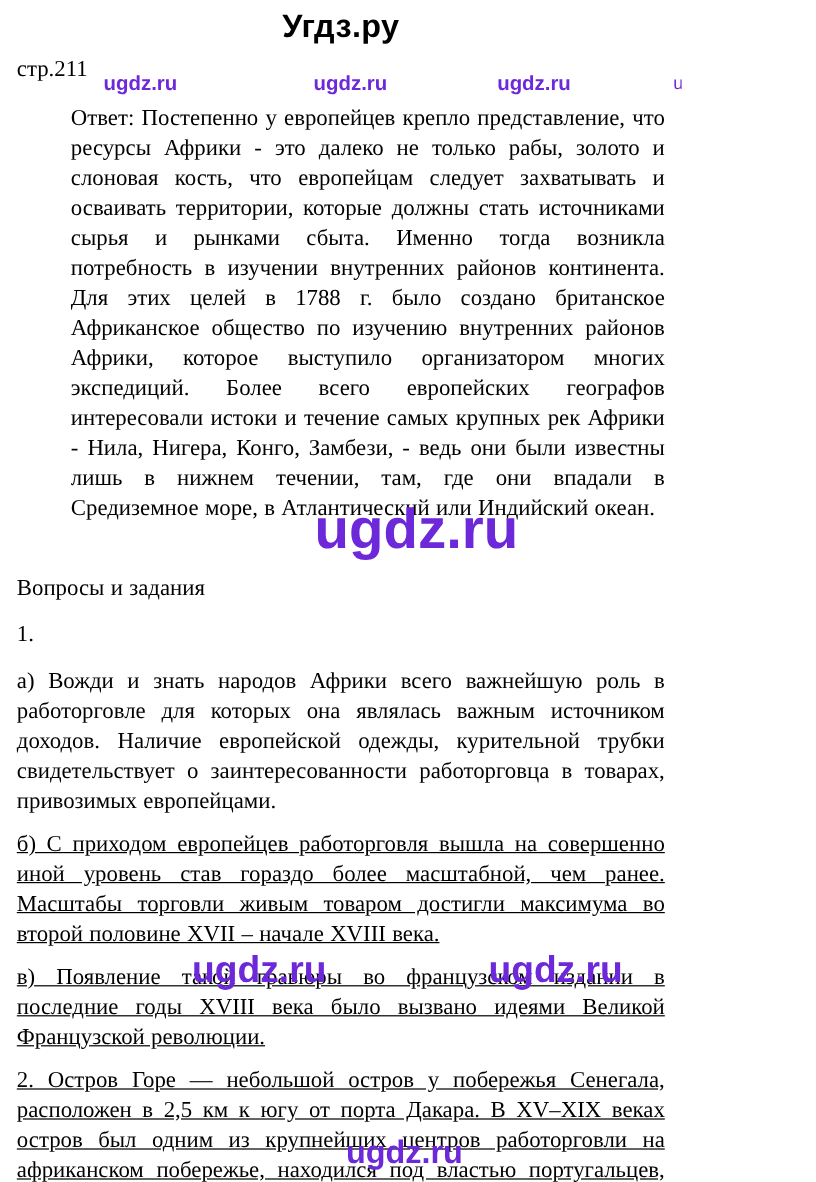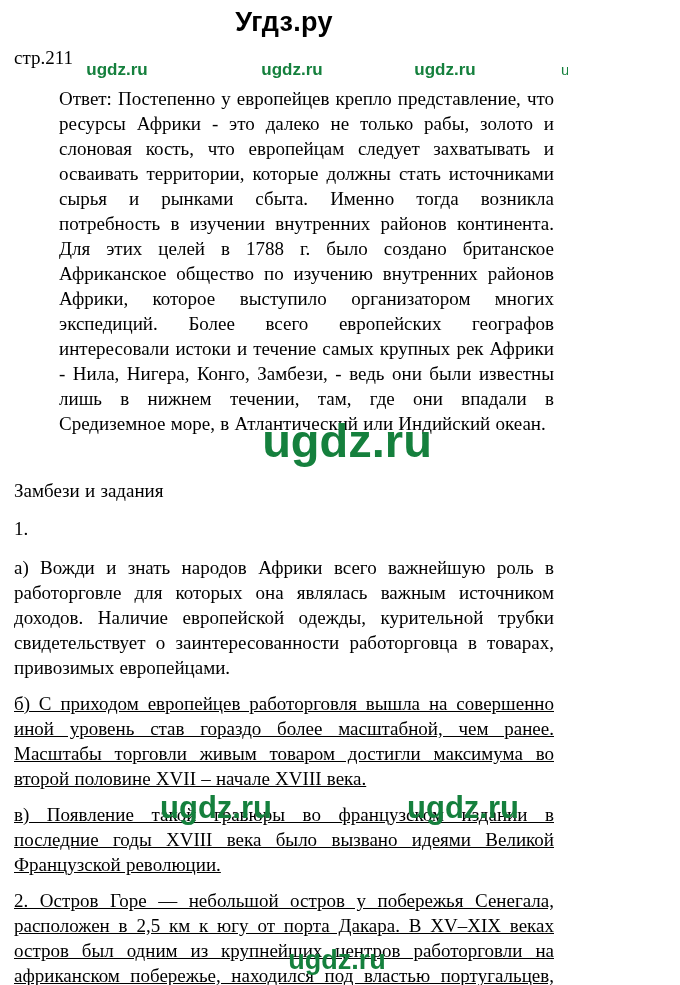--- a/index.html
+++ b/index.html
@@ -46,21 +46,21 @@
   .section-heading    { margin-top: 42px; text-align: left; }
   .item-number        { margin-top: 13px; }
   .item-a             { margin-top: 14px; }
   .item-b, .item-v, .item-g, .item-2 { margin-top: 11px; text-decoration: underline; }
 
   
   .wm {
     position: absolute;
     font-family: "Liberation Sans", "DejaVu Sans", sans-serif;
     font-weight: 700;
-    color: #15803d;
+    color: #6d28d9;
     white-space: nowrap;
     transform: translateX(-50%);
     line-height: 1;
     pointer-events: none;
   }
   .wm-sm      { font-size: 17px; top: 61px; }
   .wm-sm-1    { left: 117px; }
   .wm-sm-2    { left: 292px; }
   .wm-sm-3    { left: 445px; }
   .wm-sm-light{ font-size: 15px; font-weight: 400; top: 62px; left: 586px; }
@@ -75,21 +75,21 @@
 
 <div class="page">
 
   <div class="flow">
     <h1 class="site-title">Угдз.ру</h1>
 
     <div class="page-label">стр.211</div>
 
     <p class="body-text answer-paragraph">Ответ: Постепенно у европейцев крепло представление, что ресурсы Африки - это далеко не только рабы, золото и слоновая кость, что европейцам следует захватывать и осваивать территории, которые должны стать источниками сырья и рынками сбыта. Именно тогда возникла потребность в изучении внутренних районов континента. Для этих целей в 1788 г. было создано британское Африканское общество по изучению внутренних районов Африки, которое выступило организатором многих экспедиций. Более всего европейских географов интересовали истоки и течение самых крупных рек Африки - Нила, Нигера, Конго, Замбези, - ведь они были известны лишь в нижнем течении, там, где они впадали в Средиземное море, в Атлантический или Индийский океан.</p>
 
-    <p class="body-text section-heading">Замбези и задания</p>
+    <p class="body-text section-heading">Вопросы и задания</p>
 
     <p class="body-text item-number">1.</p>
 
     <p class="body-text item-a">а) Вожди и знать народов Африки всего важнейшую роль в работорговле для которых она являлась важным источником доходов. Наличие европейской одежды, курительной трубки свидетельствует о заинтересованности работорговца в товарах, привозимых европейцами.</p>
 
     <p class="body-text item-b">б) С приходом европейцев работорговля вышла на совершенно иной уровень став гораздо более масштабной, чем ранее. Масштабы торговли живым товаром достигли максимума во второй половине XVII – начале XVIII века.</p>
 
     <p class="body-text item-v">в) Появление такой гравюры во французском издании в последние годы XVIII века было вызвано идеями Великой Французской революции.</p>
 
 

